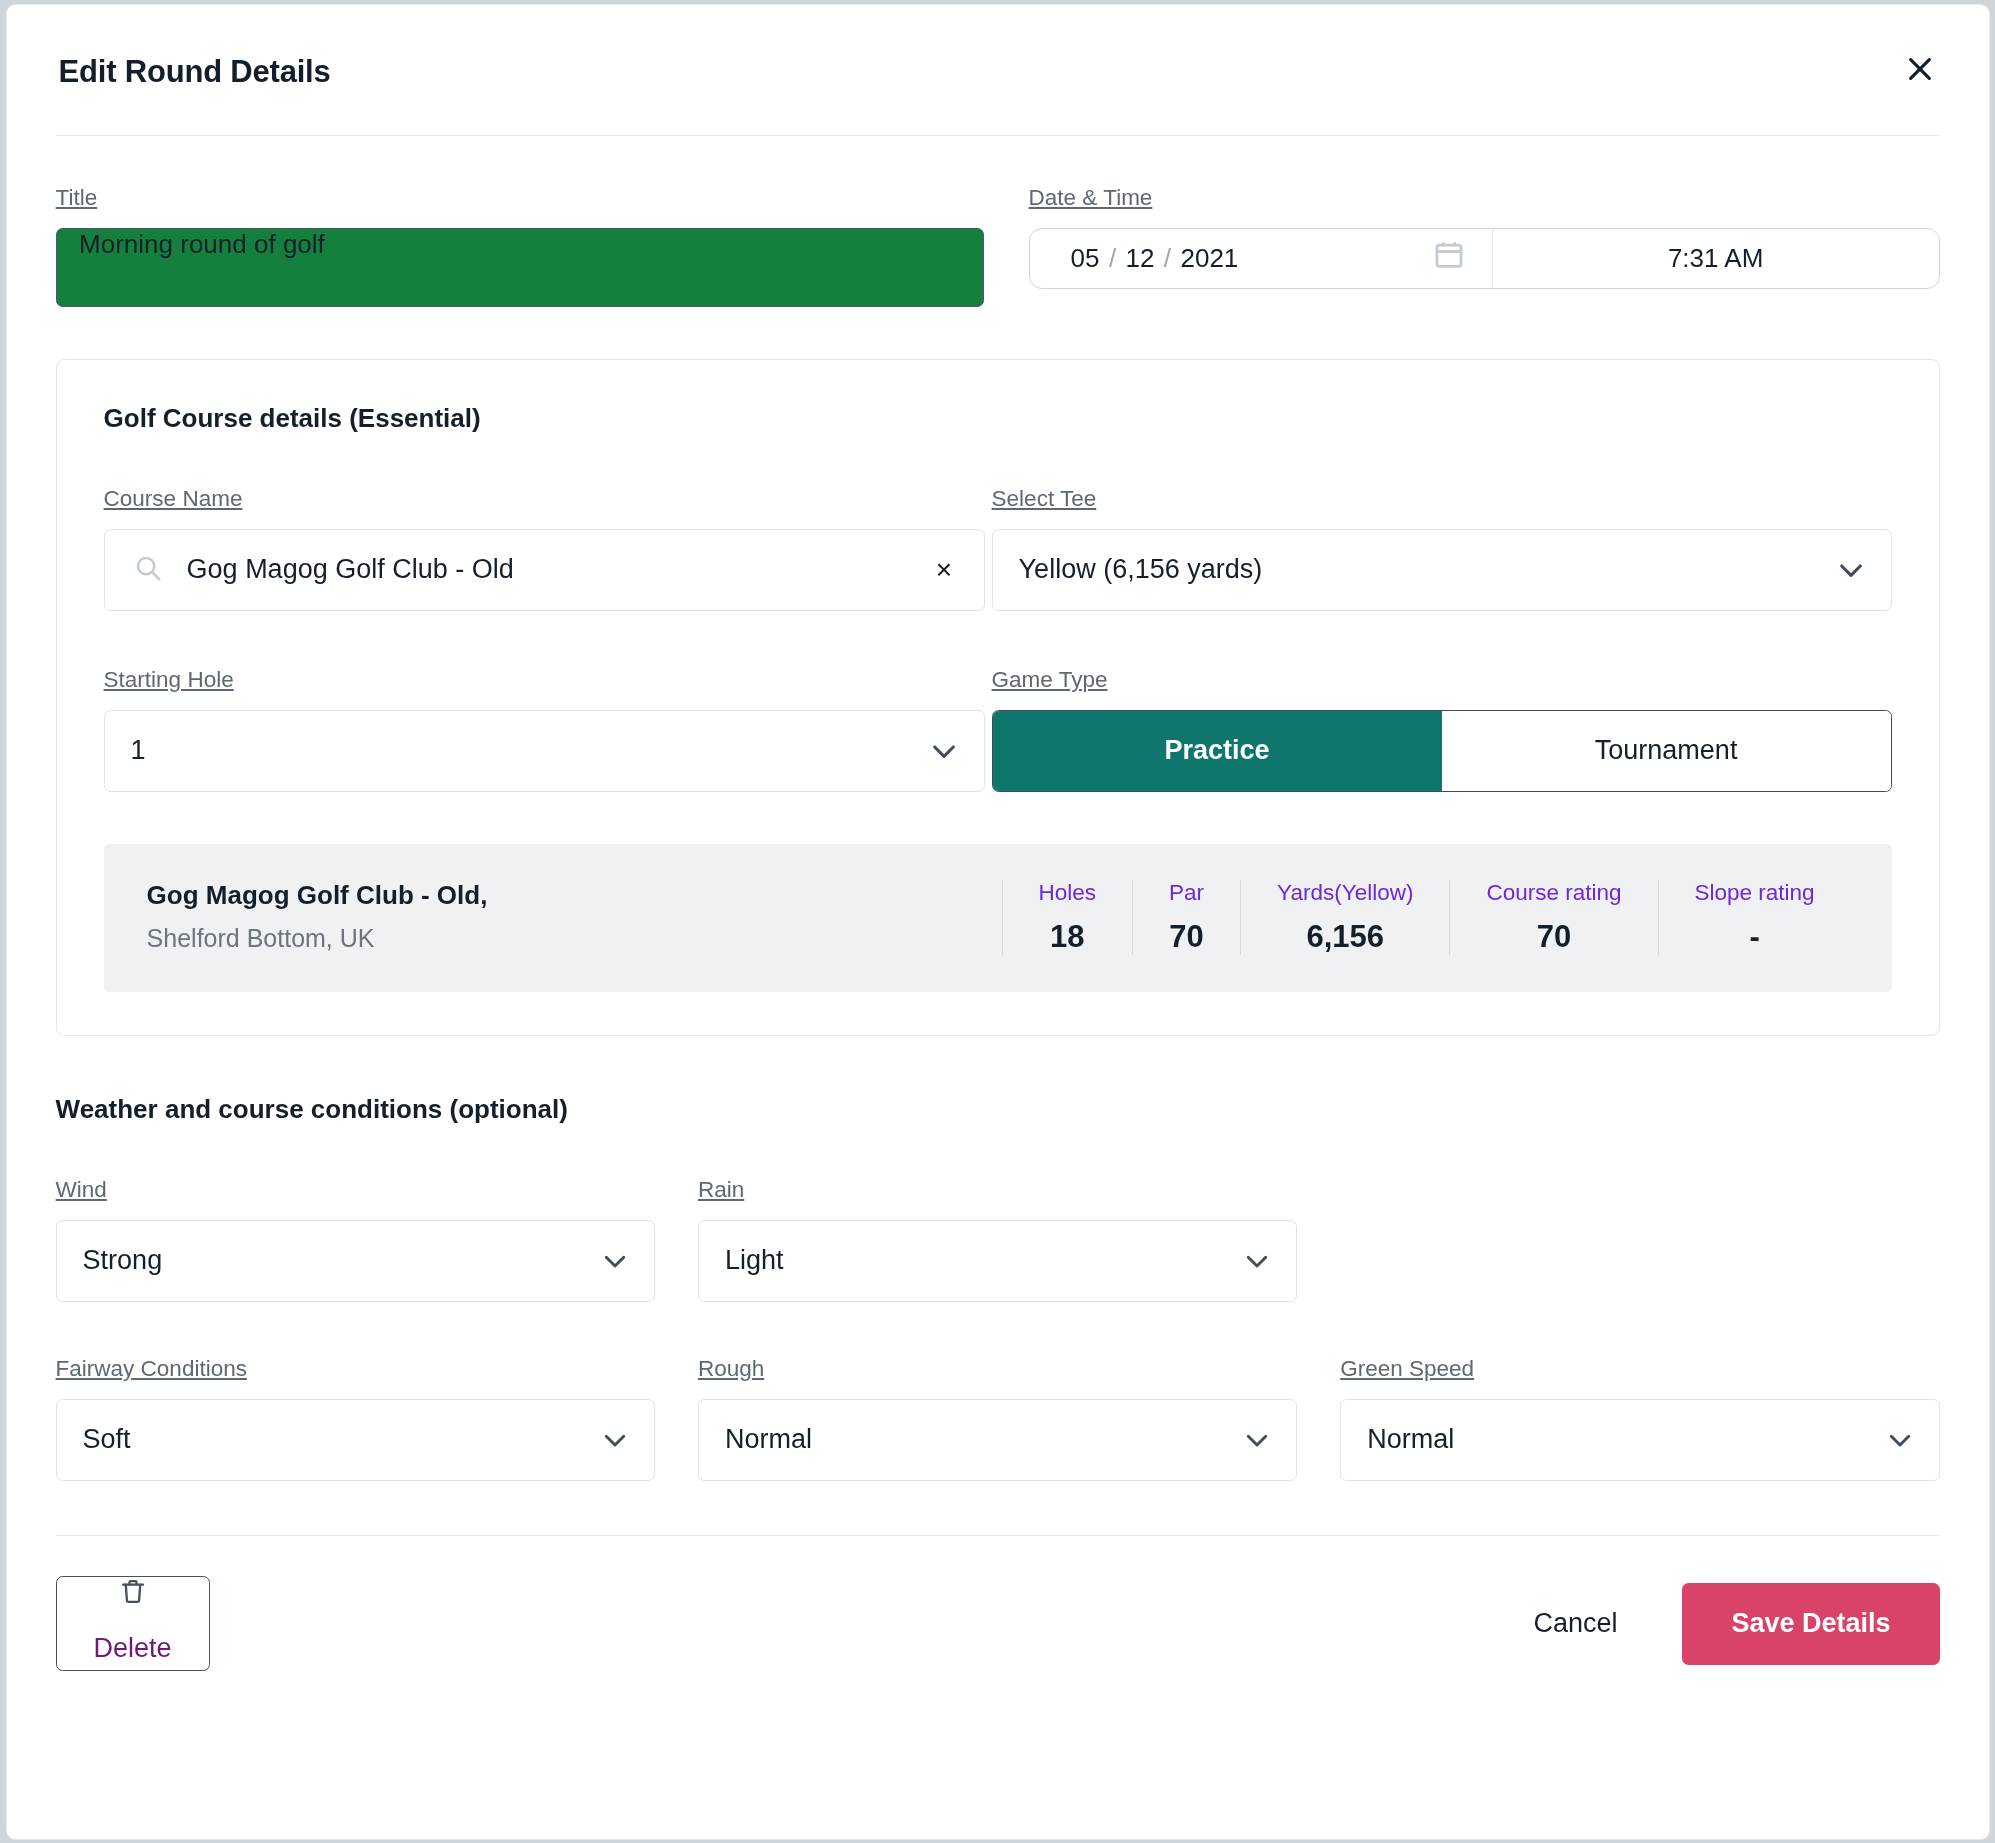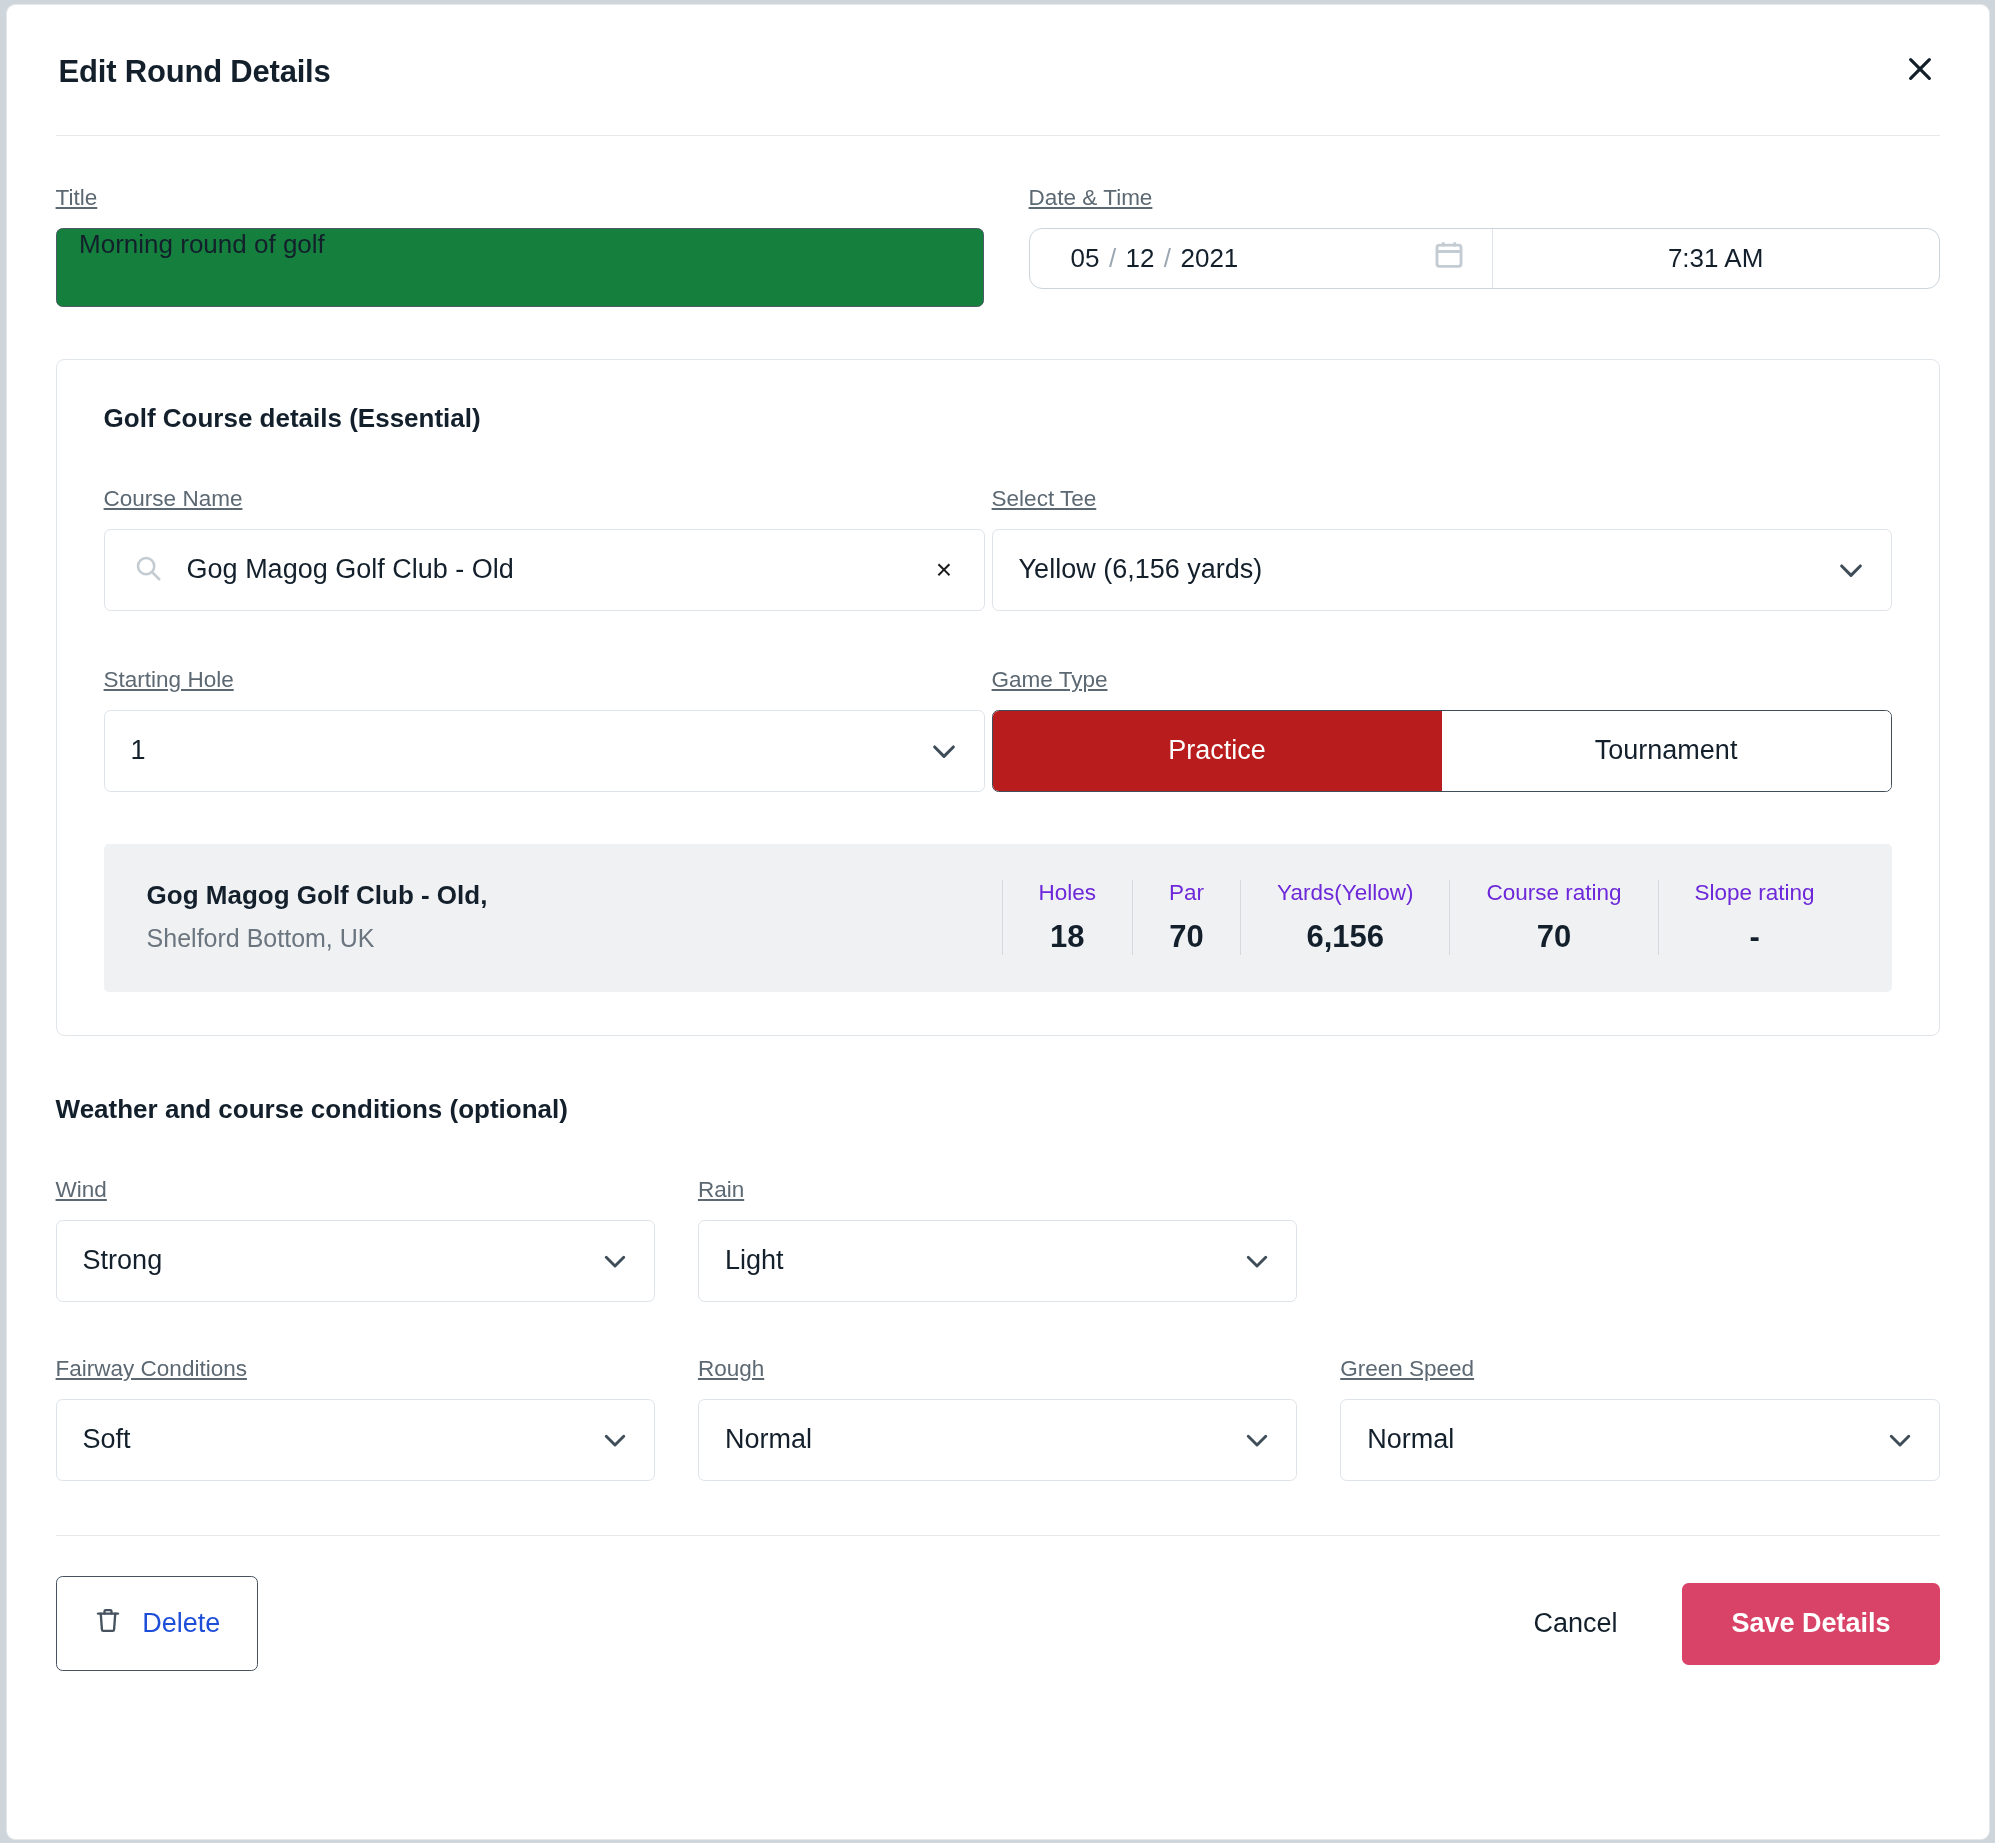--- a/index.html
+++ b/index.html
@@ -185,23 +185,23 @@
     flex: 1;
     display: flex;
     align-items: center;
     justify-content: center;
     font-size: 27px;
     cursor: pointer;
     background: #fff;
     color: #13202c;
   }
   .seg.active {
-    background: #b91c1c;
+    background: #0f766e;
     color: #ffffff;
-    font-weight: normal;
+    font-weight: bold;
   }
 
   
   .info-strip {
     margin-top: 52px;
     background: #f0f1f3;
     border-radius: 4.7px;
     display: flex;
     align-items: stretch;
     padding: 36px 41px 37px 43px;
@@ -268,23 +268,24 @@
   .btn-delete {
     display: flex;
     align-items: center;
     gap: 20.6px;
     height: 95px;
     padding: 0 37px;
     border: 1.9px solid #46525e;
     border-radius: 6.6px;
     background: #fff;
     font-size: 27px;
-    color: #1d4ed8;
+    color: #701a75;
     cursor: pointer;
     font-family: inherit;
+    flex-direction: column;
   }
   .footer-spacer { flex: 1; }
   .btn-cancel {
     background: none;
     border: none;
     font-size: 27px;
     color: #13202c;
     cursor: pointer;
     padding: 0 39px;
     font-family: inherit;

